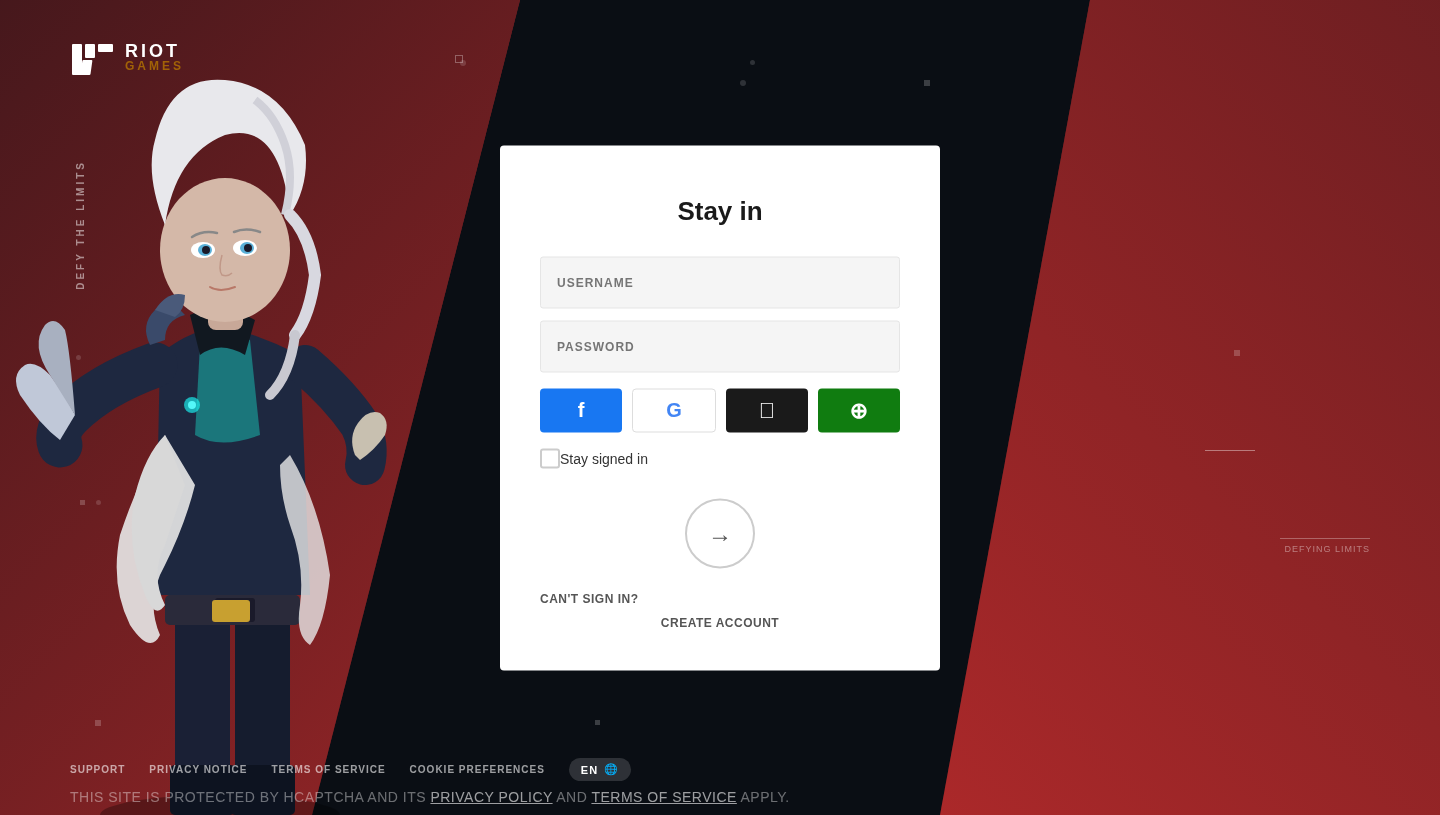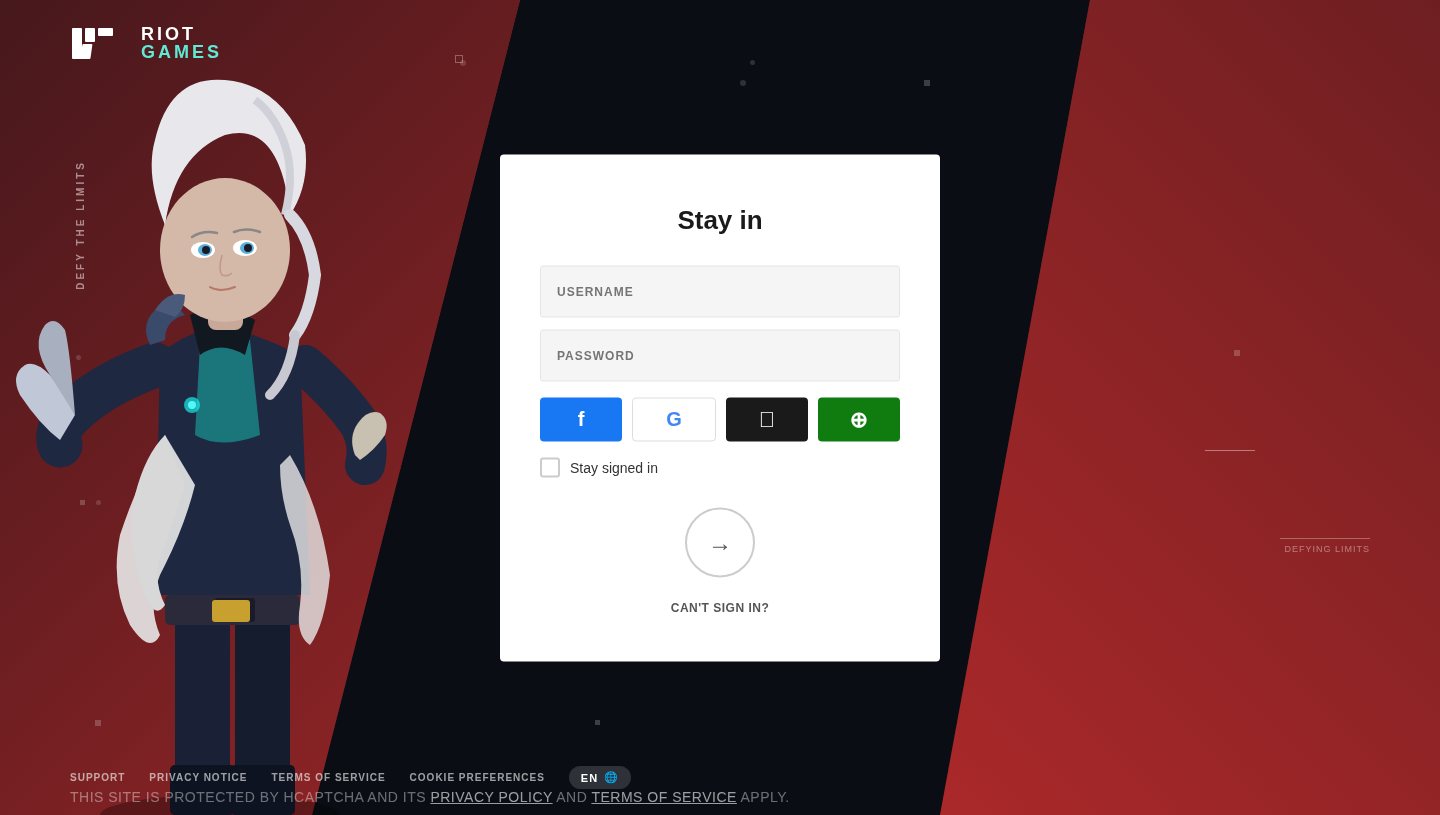--- a/index.html
+++ b/index.html
@@ -75,26 +75,26 @@
       right: 350px;
       top: 0;
       bottom: 0;
       background: #0a0e14;
       z-index: 0;
     }
 
     
     .logo {
       position: absolute;
-      top: 25px;
+      top: 42px;
       left: 70px;
       z-index: 10;
       display: flex;
-      align-items: flex-end;
-      gap: 26px;
+      align-items: flex-start;
+      gap: 10px;
     }
 
     .logo-icon {
       width: 45px;
       height: 35px;
     }
 
     .logo-text {
       display: flex;
       flex-direction: column;
@@ -102,22 +102,22 @@
     }
 
     .logo-riot {
       color: white;
       font-size: 18px;
       font-weight: 900;
       letter-spacing: 3px;
     }
 
     .logo-games {
-      color: #5eead4;
-      font-size: 18px;
+      color: #a16207;
+      font-size: 12px;
       font-weight: 900;
       letter-spacing: 3px;
     }
 
     
     .defy-text {
       position: absolute;
       left: 75px;
       top: 160px;
       z-index: 10;
@@ -205,21 +205,20 @@
     }
 
     .social-btn-xbox {
       background: #107c10;
       color: white;
     }
 
     .stay-signed-in {
       display: flex;
       align-items: center;
-      gap: 10px;
       margin-bottom: 30px;
     }
 
     .checkbox {
       width: 20px;
       height: 20px;
       border: 2px solid #ccc;
       border-radius: 3px;
       background: white;
       cursor: pointer;
@@ -242,21 +241,20 @@
       display: flex;
       align-items: center;
       justify-content: center;
       margin: 0 auto 20px;
       font-size: 22px;
       color: #555;
       transition: all 0.2s;
     }
 
     .cant-sign-in {
-      text-align: center;
       margin-bottom: 6px;
     }
 
     .cant-sign-in a {
       font-size: 12px;
       font-weight: 700;
       color: #555;
       text-decoration: none;
       letter-spacing: 0.5px;
       text-transform: uppercase;
@@ -282,20 +280,21 @@
       left: 0;
       right: 0;
       z-index: 20;
       padding: 12px 70px 10px;
     }
 
     .footer-links {
       display: flex;
       gap: 24px;
       align-items: center;
+      margin-bottom: 8px;
     }
 
     .footer-link {
       font-size: 10px;
       font-weight: 700;
       color: rgba(255,255,255,0.6);
       text-decoration: none;
       letter-spacing: 1px;
       text-transform: uppercase;
       cursor: pointer;
@@ -490,20 +489,23 @@
     <label class="stay-signed-label">Stay signed in</label>
   </div>
 
   <button class="submit-btn">
     <span style="font-size:24px;font-weight:300;">→</span>
   </button>
 
   <div class="cant-sign-in">
     <a href="#">CAN'T SIGN IN?</a>
   </div>
+  <div class="create-account">
+    <a href="#">CREATE ACCOUNT</a>
+  </div>
 </div>
 
 <div class="footer">
   <div class="footer-links">
     <a class="footer-link">SUPPORT</a>
     <a class="footer-link">PRIVACY NOTICE</a>
     <a class="footer-link">TERMS OF SERVICE</a>
     <a class="footer-link">COOKIE PREFERENCES</a>
     <button class="lang-btn">
       <span>EN</span>

